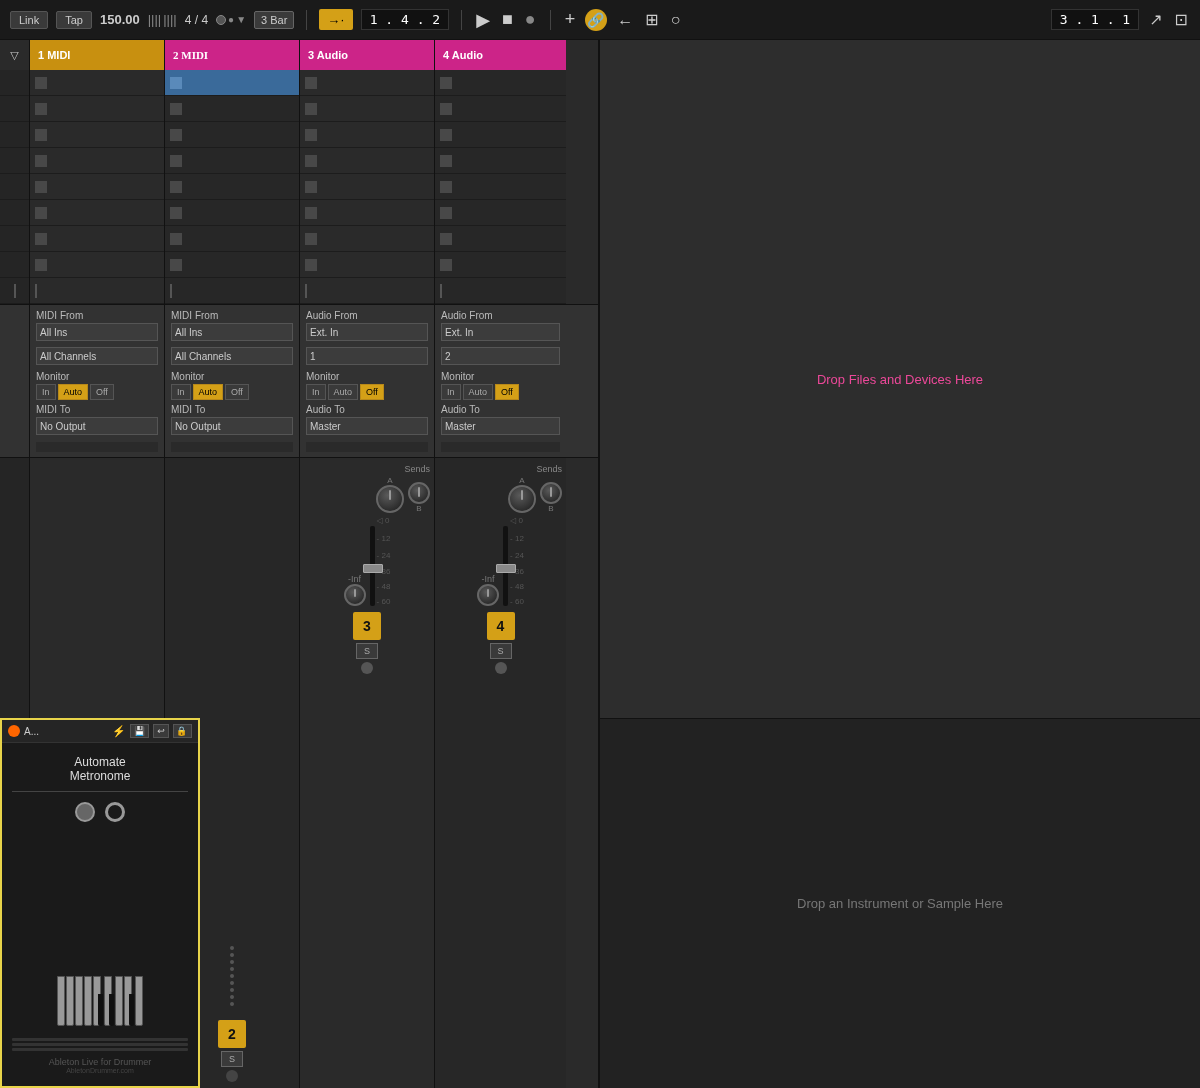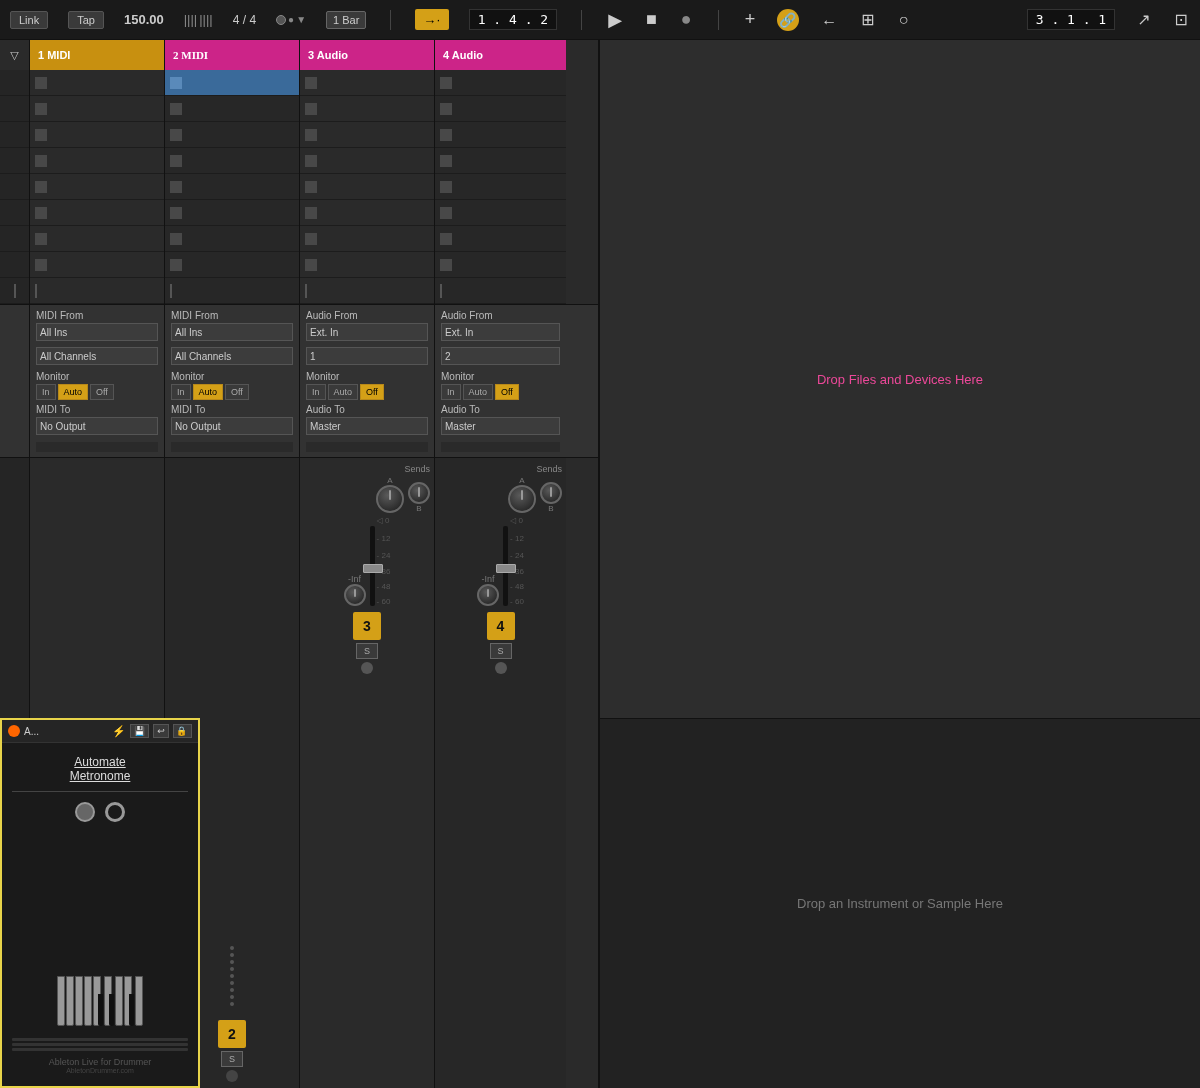--- a/index.html
+++ b/index.html
@@ -1,21 +1,21 @@
 <!DOCTYPE html>
 <html><head>
   <meta charset="utf-8">
   <style>
     * { box-sizing: border-box; margin: 0; padding: 0; }
     body { background: #2a2a2a; font-family: 'Arial', sans-serif; font-size: 11px; color: #ccc; width: 1200px; height: 1088px; overflow: hidden; }
 
     
     .top-bar {
       display: flex; align-items: center; background: #1a1a1a; height: 40px;
-      padding: 0 10px; gap: 20px; border-bottom: 1px solid #111;
+      padding: 0 10px; gap: 8px; border-bottom: 1px solid #111;
     }
     .top-bar-btn {
       background: #3a3a3a; border: 1px solid #555; color: #ccc;
       padding: 2px 8px; font-size: 11px; border-radius: 2px; cursor: pointer;
     }
     .bpm { color: #ccc; font-size: 13px; font-weight: bold; }
     .time-sig { color: #ccc; font-size: 12px; }
     .top-bar-sep { width: 1px; height: 20px; background: #444; margin: 0 4px; }
     .position-display {
       background: #111; color: #fff; padding: 2px 8px; font-size: 13px;
@@ -82,21 +82,21 @@
   <div style="display:flex;gap:2px;align-items:center;">
     <span style="font-size:13px;color:#888;">||||</span>
     <span style="font-size:13px;color:#888;">||||</span>
   </div>
   <span class="time-sig">4 / 4</span>
   <div style="display:flex;align-items:center;gap:2px;">
     <span style="width:10px;height:10px;border-radius:50%;background:#555;border:1px solid #888;display:inline-block;"></span>
     <span style="font-size:10px;color:#888;">●</span>
     <span style="font-size:10px;color:#888;">▼</span>
   </div>
-  <button class="loop-btn">1 Bar</button>
+  <button class="loop-btn">3 Bar</button>
   <div class="top-bar-sep"></div>
   <button class="arrow-btn">→·</button>
   <div class="position-display">1 . 4 . 2</div>
   <div class="top-bar-sep"></div>
   <button class="icon-btn" style="font-size:18px;">▶</button>
   <button class="icon-btn" style="font-size:18px;">■</button>
   <button class="icon-btn" style="font-size:18px;color:#888;">●</button>
   <div class="top-bar-sep"></div>
   <button class="icon-btn" style="font-size:18px;">+</button>
   <button class="icon-btn" style="font-size:14px;background:#d4a017;color:#111;border-radius:50%;width:22px;height:22px;display:flex;align-items:center;justify-content:center;">🔗</button>
@@ -509,21 +509,21 @@
       <div style="display:flex; align-items:center; padding:4px 6px; gap:4px; background:#252525; border-bottom:1px solid #333;">
         <div style="width:12px;height:12px;border-radius:50%;background:#ff6600;cursor:pointer;"></div>
         <span style="font-size:10px;color:#ccc;flex:1;">A...</span>
         <span style="font-size:11px;color:#88aaff;cursor:pointer;">⚡</span>
         <button style="background:#3a3a3a;border:1px solid #555;color:#ccc;font-size:9px;padding:1px 3px;cursor:pointer;">💾</button>
         <button style="background:#3a3a3a;border:1px solid #555;color:#ccc;font-size:9px;padding:1px 3px;cursor:pointer;">↩</button>
         <button style="background:#3a3a3a;border:1px solid #555;color:#ccc;font-size:9px;padding:1px 3px;cursor:pointer;">🔒</button>
       </div>
 
       <div style="flex:1; background:#1a1a1a; display:flex; flex-direction:column; align-items:center; padding:12px 10px;">
-        <div style="font-size:12px;color:#ddd;text-align:center;border-bottom:1px solid #444;padding-bottom:8px;width:100%;margin-bottom:10px;white-space:pre-line;text-decoration:underline;">Automate
+        <div style="font-size:12px;color:#ddd;text-align:center;border-bottom:1px solid #444;padding-bottom:8px;width:100%;margin-bottom:10px;white-space:pre-line;">Automate
 Metronome</div>
 
         <div style="display:flex; gap:10px; margin-bottom:12px;">
           <div style="width:20px;height:20px;border-radius:50%;background:#666;border:2px solid #999;cursor:pointer;"></div>
           <div style="width:20px;height:20px;border-radius:50%;background:none;border:3px solid #999;cursor:pointer;"></div>
         </div>
 
         <div style="flex:1;display:flex;flex-direction:column;align-items:center;justify-content:flex-end;width:100%;">
 
           <div style="display:flex;align-items:flex-end;gap:1px;margin-bottom:8px;">

